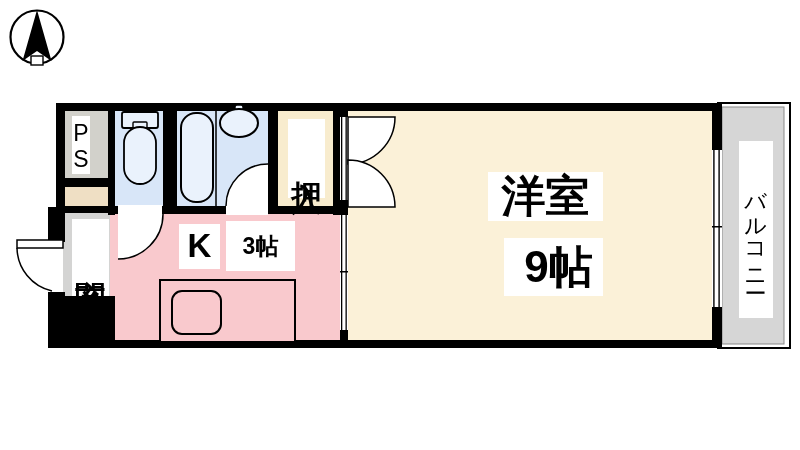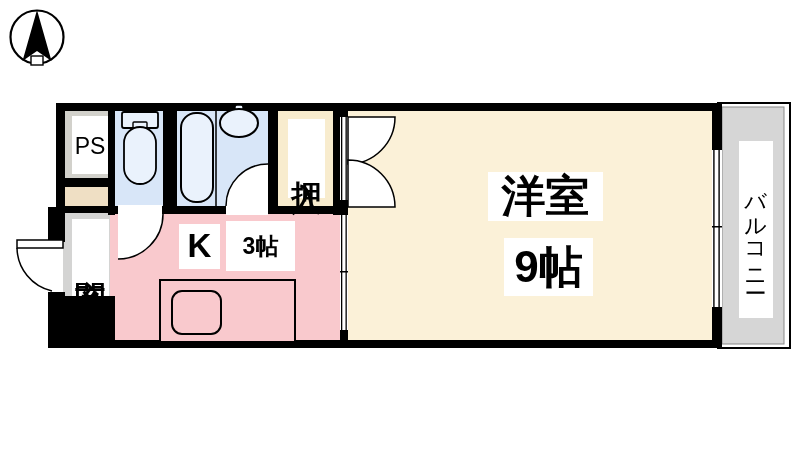--- a/index.html
+++ b/index.html
@@ -2,28 +2,28 @@
 <html><head>
 <meta charset="utf-8">
 <style>
   html,body{margin:0;padding:0;background:#fff;}
   #stage{position:relative;width:800px;height:450px;background:#fff;overflow:hidden;
          font-family:"Liberation Sans","DejaVu Sans",sans-serif;color:#000;}
   #plan-svg{position:absolute;left:0;top:0;}
   .lbl{position:absolute;background:#fff;display:flex;align-items:center;justify-content:center;
        font-weight:600;line-height:1.05;}
   .vlbl{writing-mode:vertical-rl;text-orientation:upright;letter-spacing:2px;}
-  .ps{left:72px;top:116px;width:36px;height:58px;font-size:23px;font-weight:500;
+  .ps{left:72px;top:116px;width:18px;height:58px;font-size:23px;font-weight:500;
       word-break:break-all;text-align:center;line-height:1.15;padding-top:2px;box-sizing:border-box;}
   .genkan{left:72px;top:219px;width:37px;height:77px;font-size:30px;}
   .oshiire{left:288px;top:119px;width:37px;height:79px;font-size:30px;}
   .kname{left:179px;top:224px;width:41px;height:45px;font-size:33px;}
   .ksize{left:226px;top:221px;width:69px;height:50px;font-size:23px;}
   .rname{left:488px;top:172px;width:115px;height:49px;font-size:44px;}
-  .rsize{left:504px;top:238px;width:89px;height:58px;font-size:44px;}
+  .rsize{left:504px;top:238px;width:89px;height:58px;font-size:44px;padding-left:10px;}
   .balc{left:739px;top:141px;width:34px;height:177px;font-size:22px;font-weight:500;letter-spacing:1px;}
 </style>
 </head>
 <body>
 
 <div id="stage">
 
 <svg id="plan-svg" width="800" height="450" viewBox="0 0 800 450">
 
   <rect x="63" y="108" width="47" height="74" fill="#D2D1CB"></rect>

